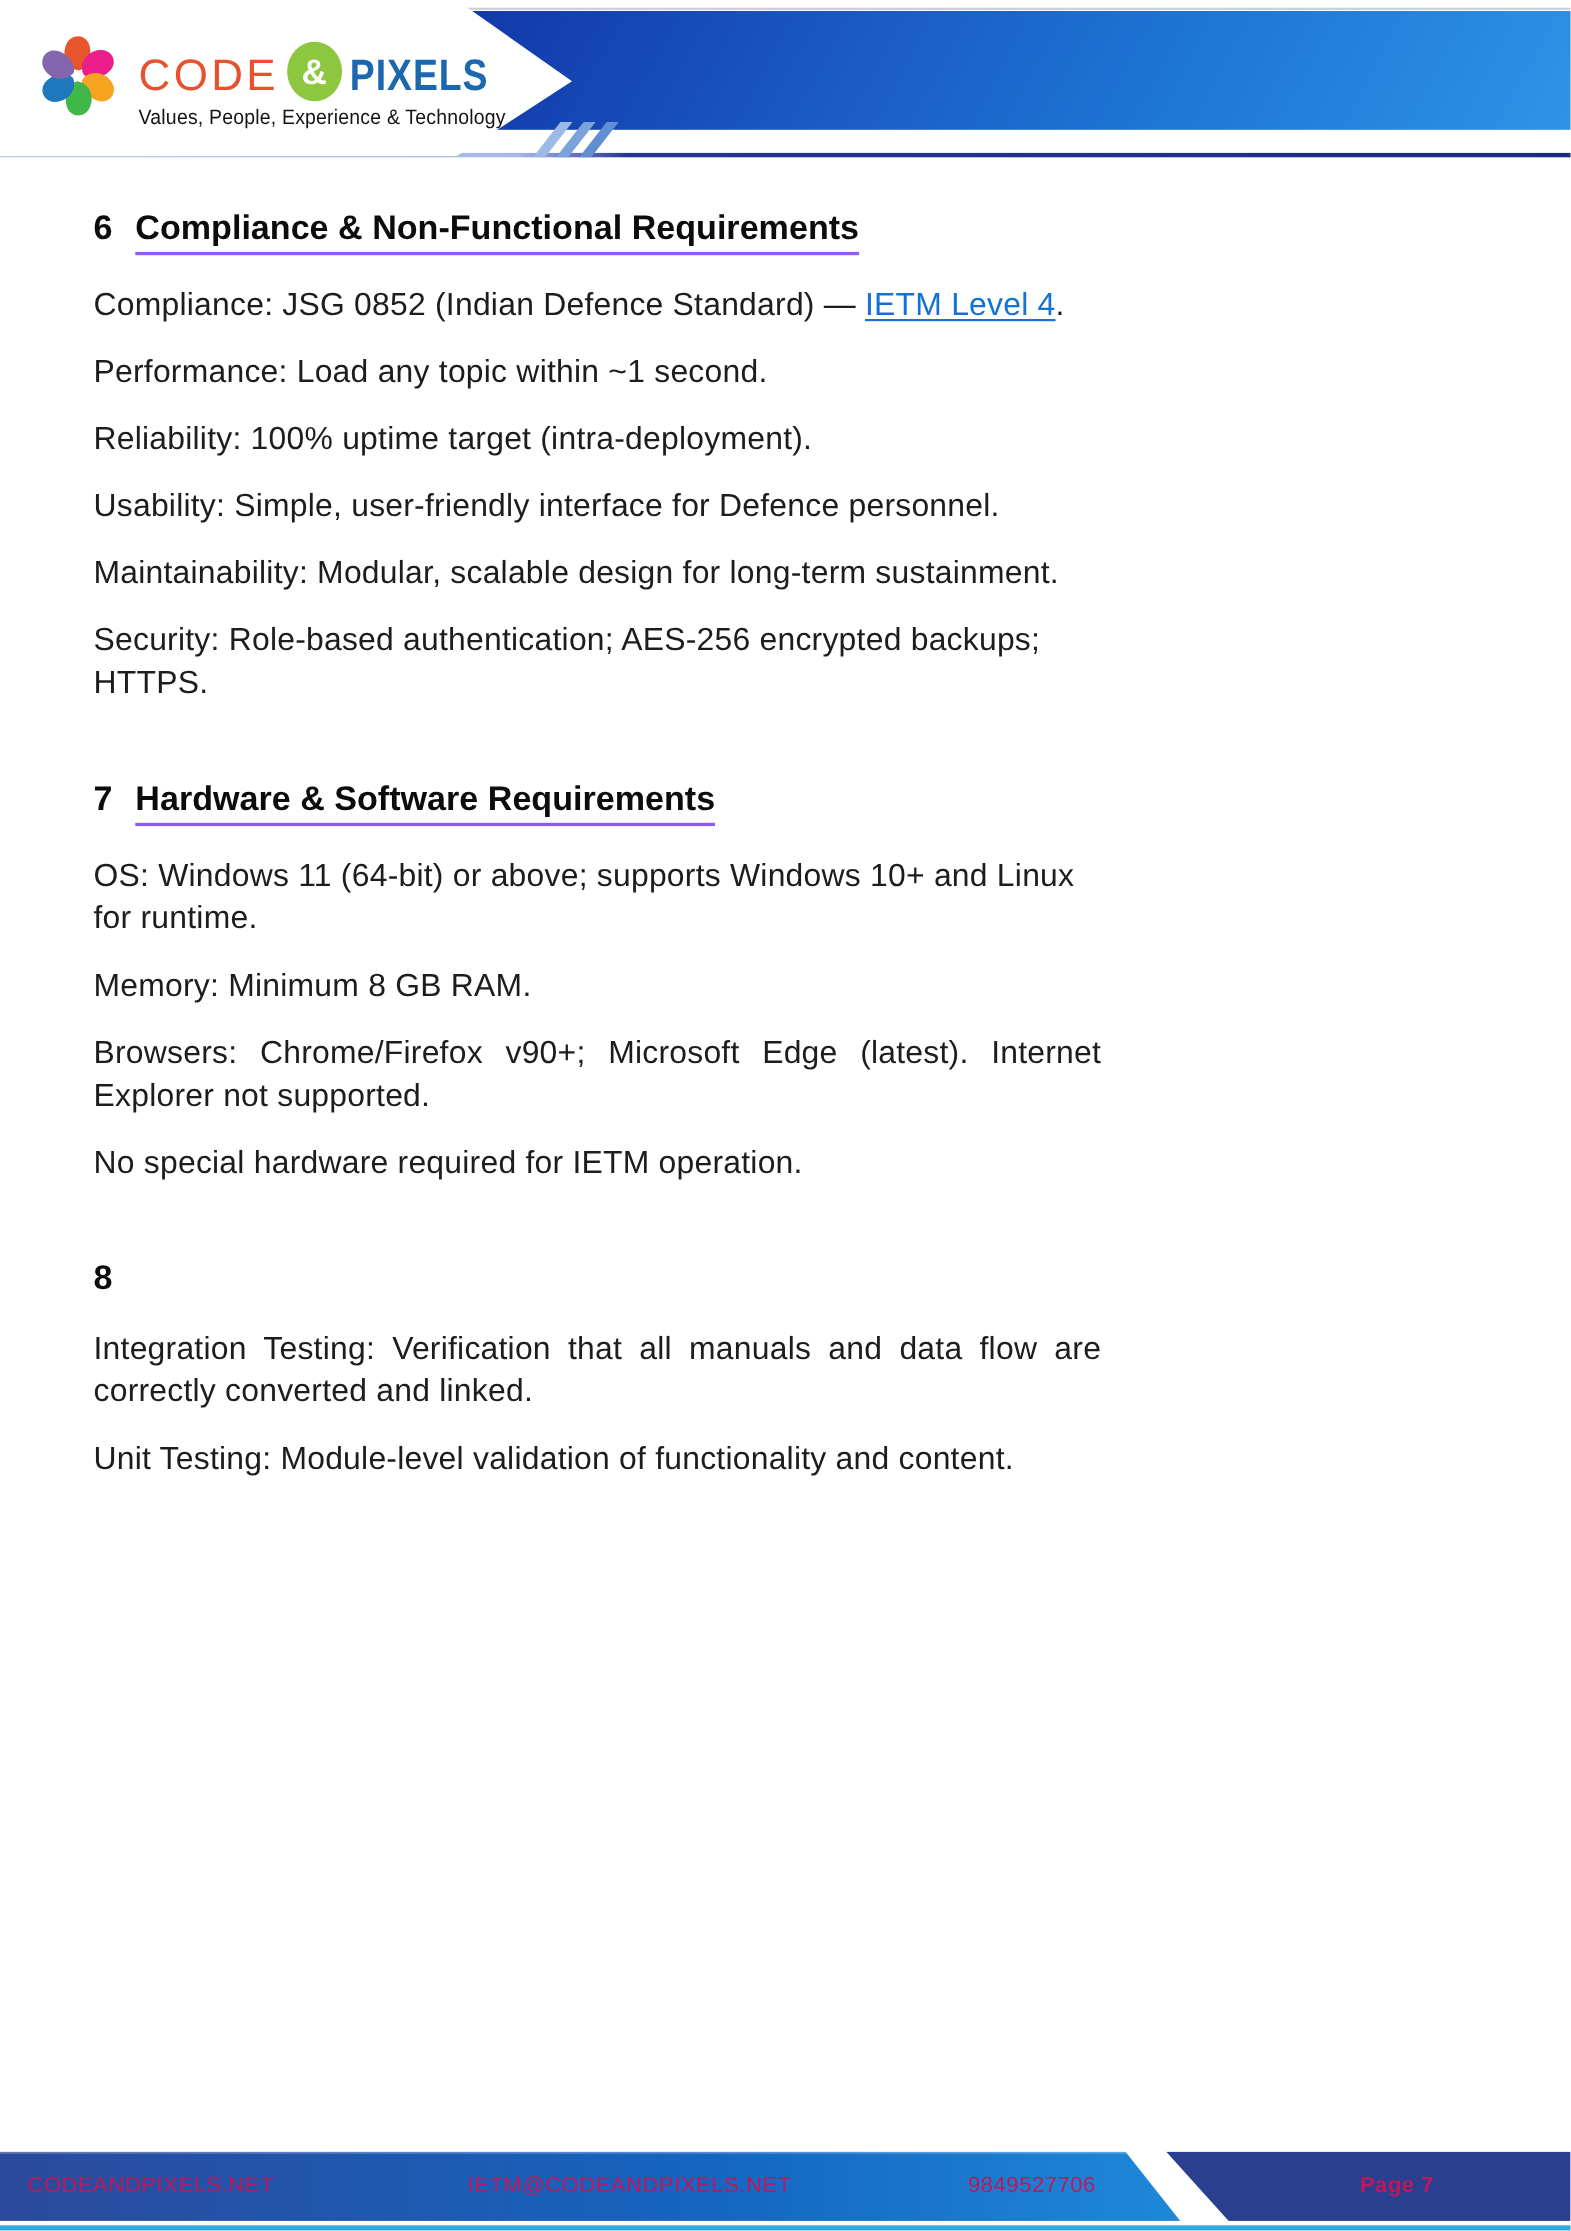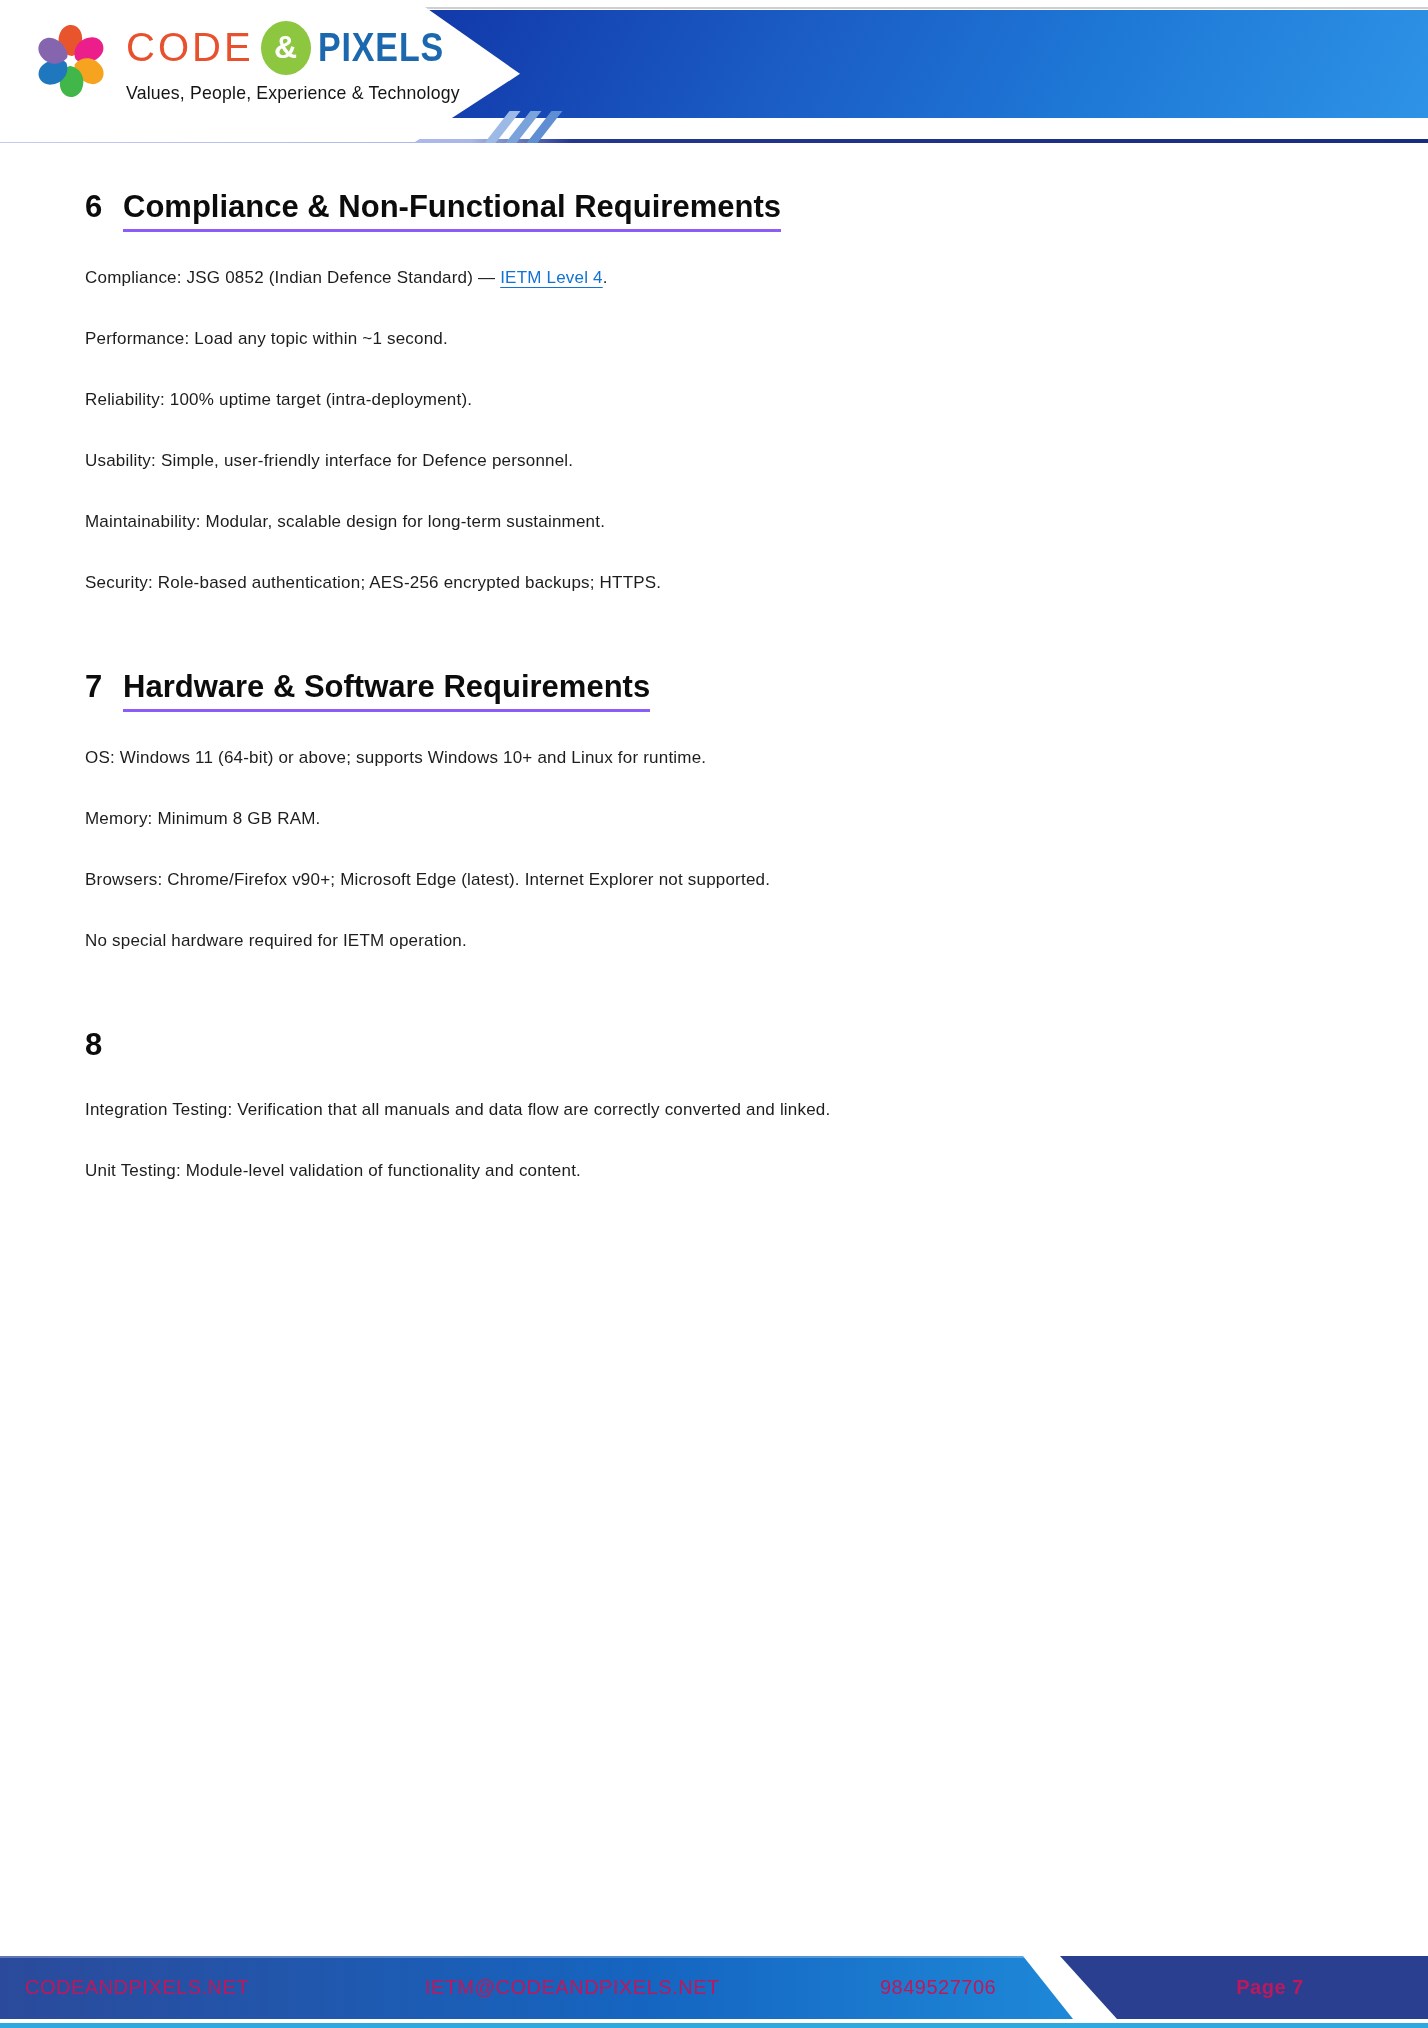--- a/index.html
+++ b/index.html
@@ -26,38 +26,38 @@
   .stripe.s1{left:497px;background:#9db9e6;}
   .stripe.s2{left:518px;background:#7aa3dc;}
   .stripe.s3{left:539px;background:#5f8ed2;}
   .header-pentagon{
     position:absolute;top:0;left:0;width:525px;height:142px;background:#ffffff;z-index:3;
     clip-path:polygon(0 0,415px 0,520px 52%,415px 100%,0 100%);
   }
   .logo{position:absolute;top:18px;left:30px;z-index:4;display:flex;align-items:center;gap:14px;}
   .logo-mark{width:82px;height:86px;}
   .logo-text{display:flex;flex-direction:column;}
-  .wordmark{display:flex;align-items:center;height:58px;}
+  .wordmark{display:flex;align-items:flex-end;height:58px;margin-top:16px;}
   .word-code{font-size:40px;font-weight:400;letter-spacing:3px;color:#e8512e;}
   .amp-circle{
     width:50px;height:54px;border-radius:50%;background:#8dc63f;color:#ffffff;
     display:flex;align-items:center;justify-content:center;
     font-size:32px;font-weight:700;margin:0 7px;
   }
   .word-pixels{font-size:40px;font-weight:700;color:#1b68af;transform:scaleX(.85);transform-origin:left center;letter-spacing:1px;}
   .tagline{font-size:19px;font-weight:500;color:#141414;margin-top:5px;transform:scaleX(.93);transform-origin:left center;letter-spacing:.2px;white-space:nowrap;}
 
   
   .content{position:absolute;top:188px;left:85px;width:916px;color:#1d1d1d;}
   .section{margin:0;}
   .section + .section{margin-top:66px;}
   .sec-head{display:flex;align-items:flex-start;font-size:31px;font-weight:700;color:#0c0c0c;line-height:38px;margin:0 0 26px 0;}
   .sec-num{width:38px;flex:0 0 38px;}
   .sec-title{border-bottom:3px solid #8b5cf6;padding-bottom:3px;}
-  .para{font-size:17px;line-height:39px;margin:0 0 22px 0;letter-spacing:.2px;}
+  .para{font-size:29px;line-height:39px;margin:0 0 22px 0;letter-spacing:.2px;}
   .para.justify{text-align:justify;}
   .para:last-child{margin-bottom:0;}
   .doc-link{color:#1273d4;text-decoration:underline;text-underline-offset:4px;cursor:pointer;}
 
   
   .footer{position:absolute;left:0;top:1956px;width:1428px;height:63px;}
   .footer-bar{
     position:absolute;inset:0;
     background:linear-gradient(to right,#2b4a9b 0%,#1565c0 45%,#1e88d8 75%,#14a0e0 100%);
     clip-path:polygon(0 0,1023px 0,1073px 100%,0 100%);

